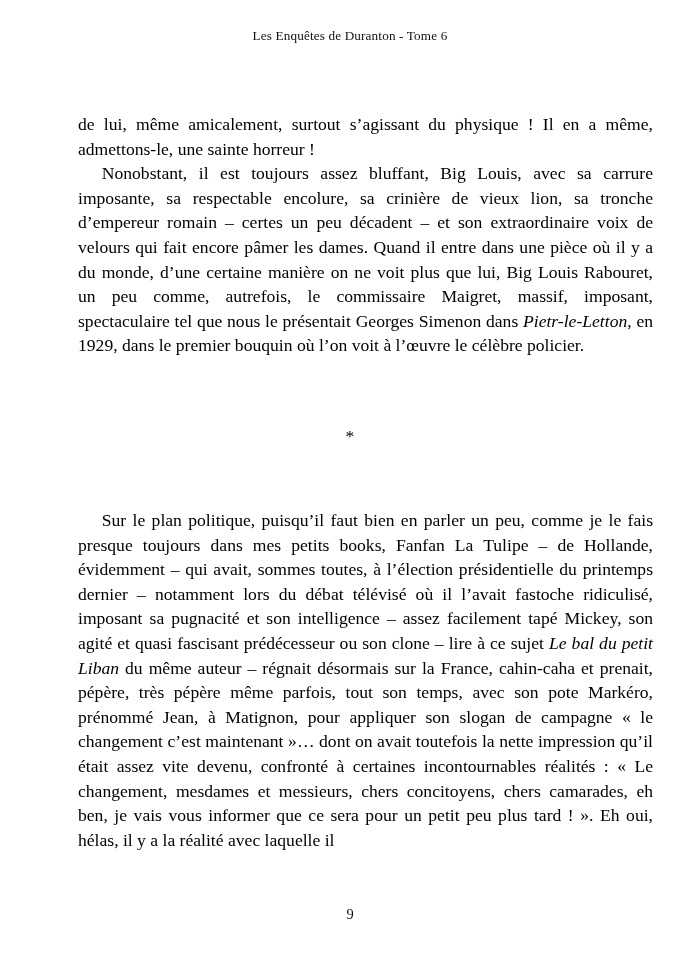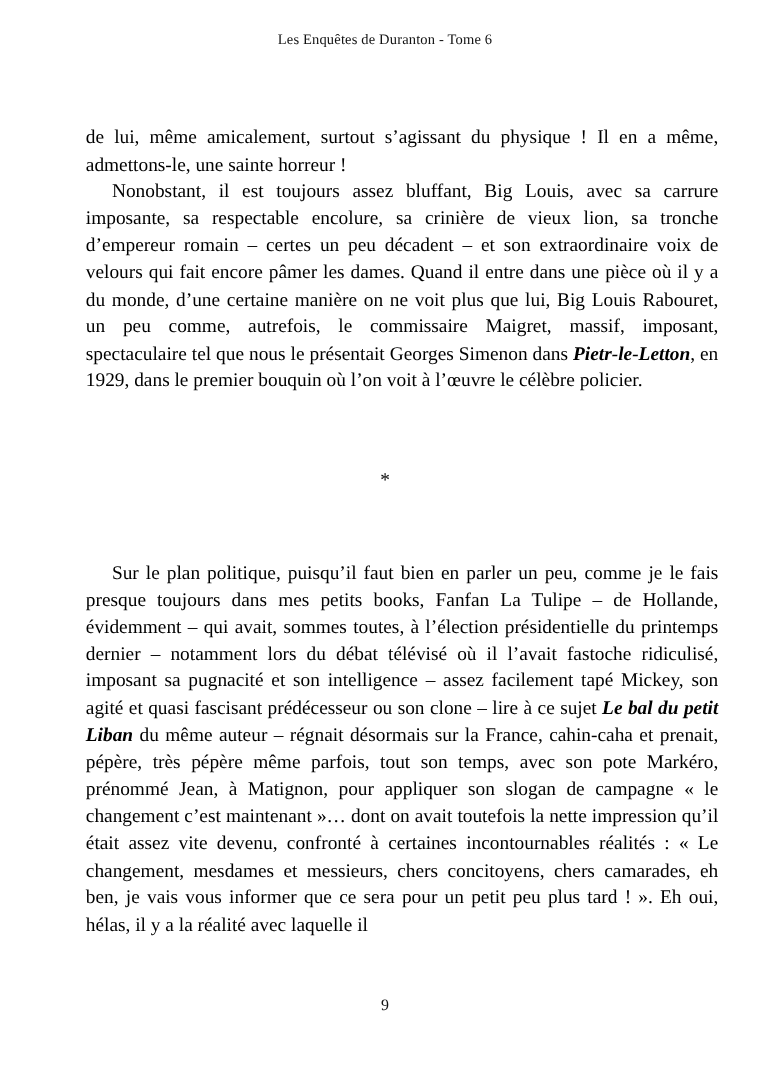--- a/index.html
+++ b/index.html
@@ -40,21 +40,21 @@
     color: #000000;
     hyphens: none;
   }
   .block-one { top: 112px; }
   .block-two { top: 508px; }
   .para {
     margin: 0;
     text-align: justify;
   }
   .para.indent { text-indent: 1.35em; }
-  .it { font-style: italic; font-weight: bold; }
+  .it { font-style: italic; }
   .sep {
     position: absolute;
     top: 424px;
     left: 0;
     width: 700px;
     text-align: center;
     font-size: 17.6px;
     line-height: 24.6px;
     color: #000000;
   }

